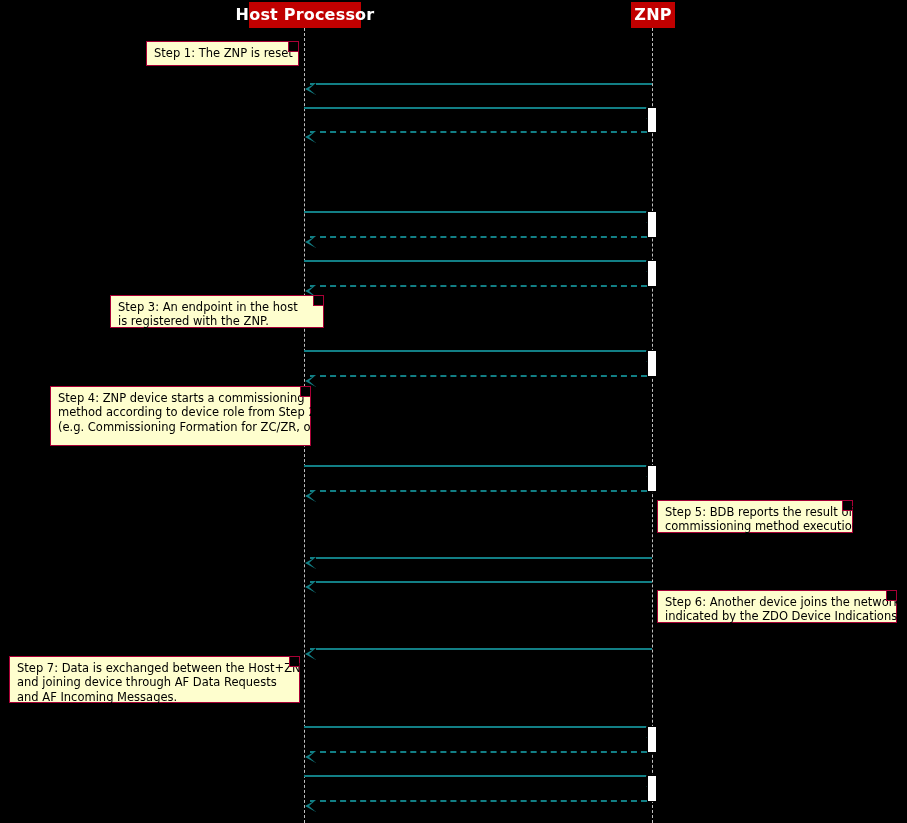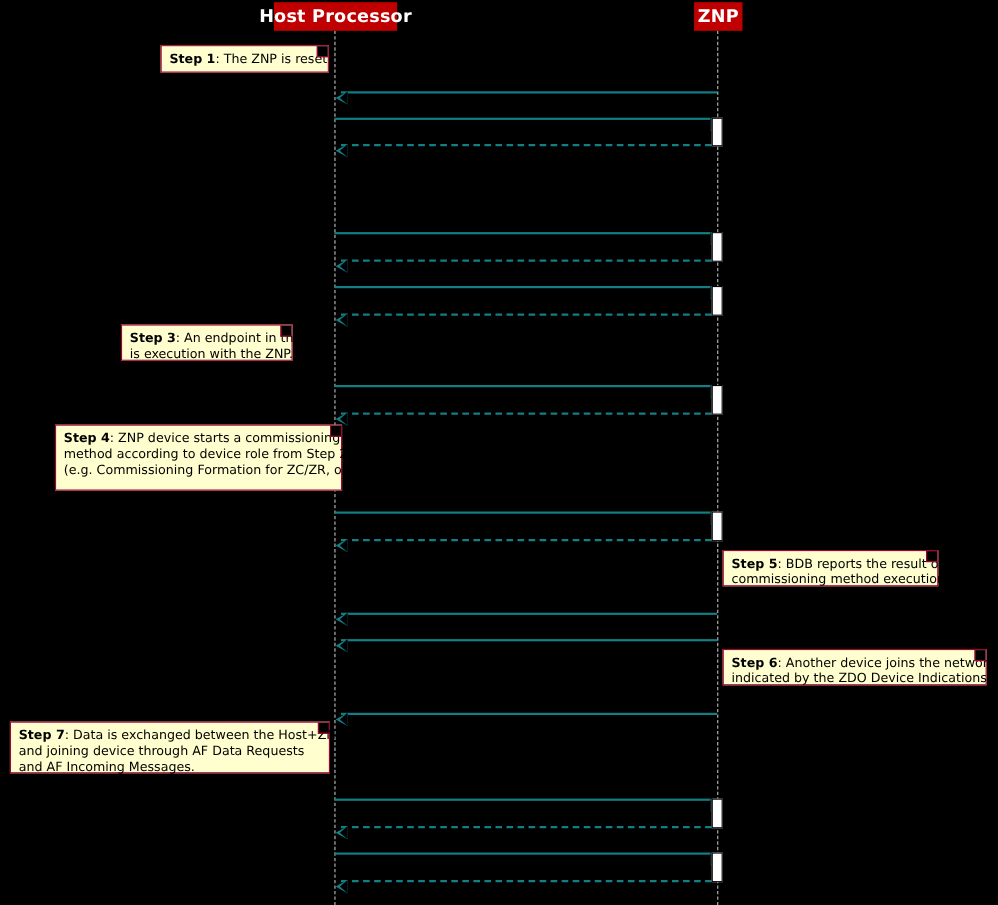--- a/index.html
+++ b/index.html
@@ -110,21 +110,21 @@
   .note .fold {
     position: absolute;
     top: 0;
     right: 0;
     width: 9px;
     height: 9px;
     background: #000000;
     border-left: 1px solid #A80036;
     border-bottom: 1px solid #A80036;
   }
-  .note b { font-weight: bold; margin-top: 20px; }
+  .note b { font-weight: normal; margin-top: 20px; }
   .note code {
     font-family: "DejaVu Sans Mono", monospace;
     font-size: 10.5px;
   }
   .note-line { white-space: nowrap; display: block; }
 </style>
 </head>
 <body>
 
 <div id="diagram">
@@ -200,24 +200,24 @@
   <div class="activation" style="left:647px; top:465px; width:10px; height:27px;"></div>
   <div class="activation" style="left:647px; top:726px; width:10px; height:27px;"></div>
   <div class="activation" style="left:647px; top:775px; width:10px; height:27px;"></div>
 
   <div class="note" style="left:146px; top:41px; width:153px; height:25px;">
     <span class="fold"></span>
     <span class="note-line"><b>Step 1</b><span>: The ZNP is reset</span></span>
   </div>
 
 
-  <div class="note" style="left:110px; top:295px; width:156px; height:33px;">
+  <div class="note" style="left:110px; top:295px; width:214px; height:33px;">
     <span class="fold"></span>
     <span class="note-line"><b>Step 3</b><span>: An endpoint in the host</span></span>
-    <span class="note-line">is execution with the ZNP.</span>
+    <span class="note-line">is registered with the ZNP.</span>
   </div>
 
   <div class="note" style="left:50px; top:386px; width:261px; height:60px;">
     <span class="fold"></span>
     <span class="note-line"><b>Step 4</b><span>: ZNP device starts a commissioning</span></span>
     <span class="note-line">method according to device role from Step 2</span>
     <span class="note-line">(e.g. Commissioning Formation for ZC/ZR, or</span>
   </div>
 
   <div class="note" style="left:657px; top:500px; width:196px; height:33px;">

